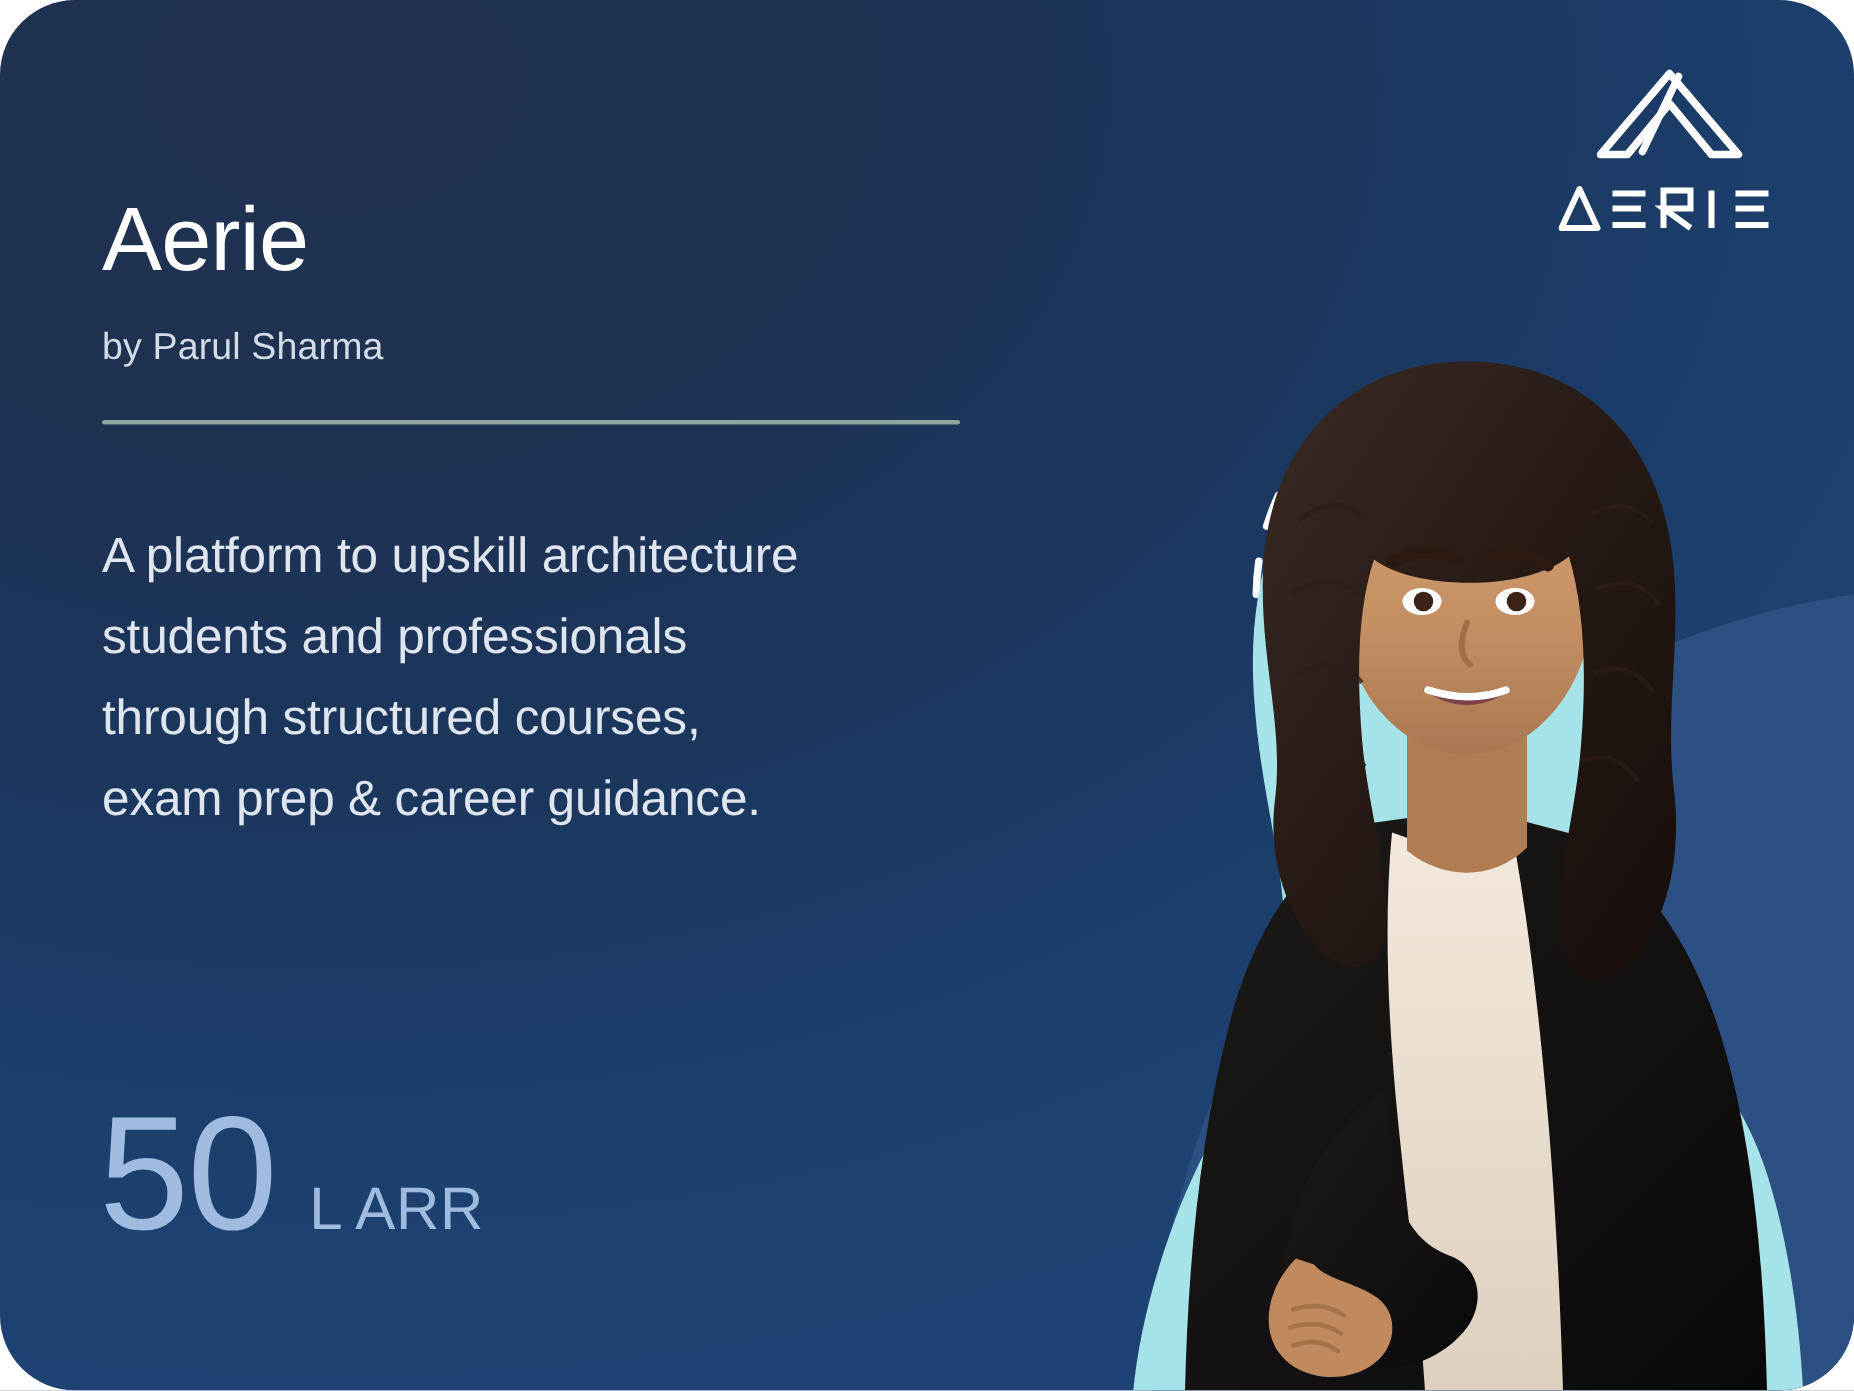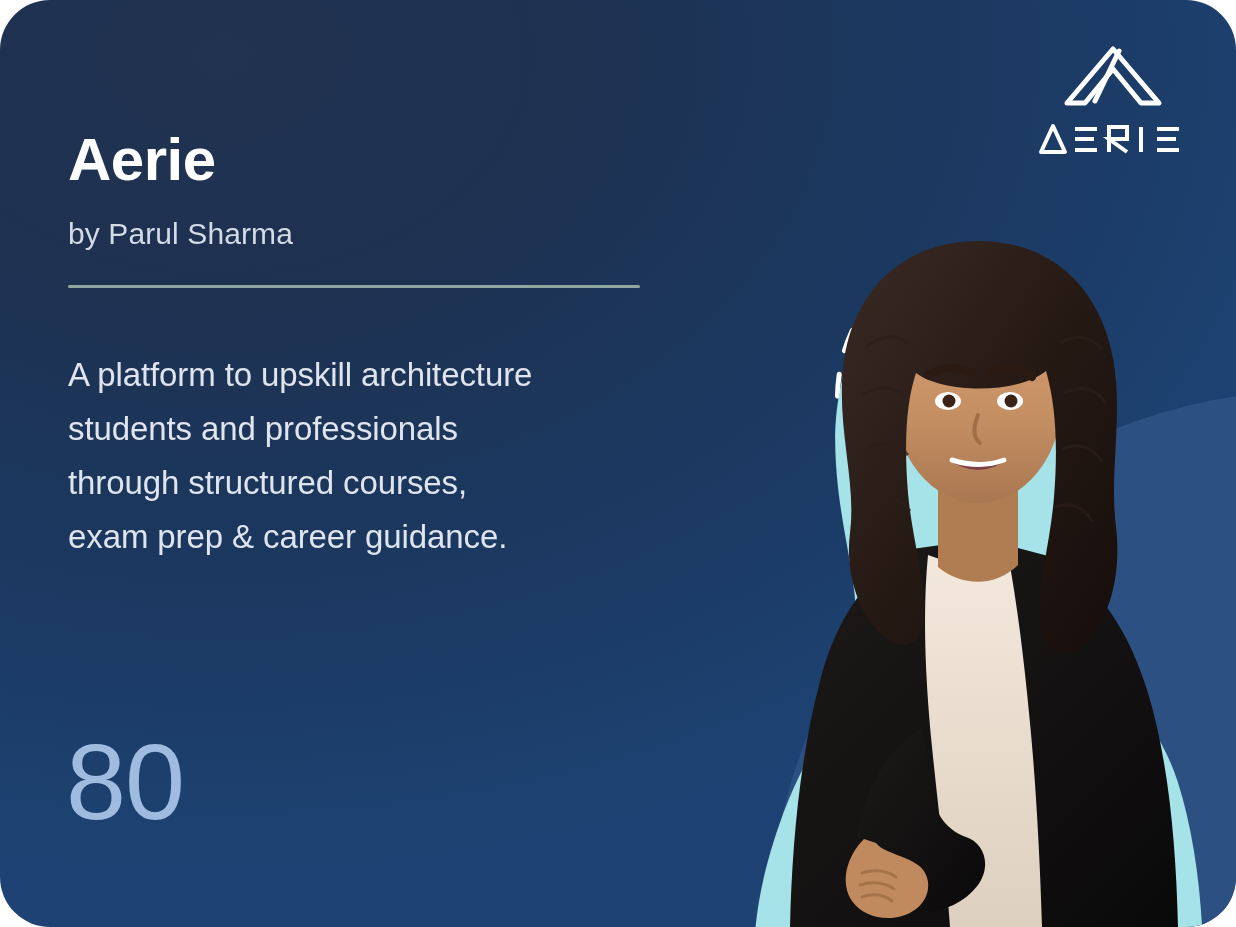--- a/index.html
+++ b/index.html
@@ -76,28 +76,28 @@
 
   
   .content {
     position: absolute;
     left: 68px;
     top: 128px;
     width: 620px;
   }
   .title {
     font-size: 60px;
-    font-weight: 700;
+    font-weight: 400;
     color: #ffffff;
     letter-spacing: -0.5px;
     line-height: 1.05;
     margin: 0;
   }
   .byline {
-    font-size: 30px;
+    font-size: 25px;
     font-weight: 400;
     color: #d3dbe6;
     margin: 26px 0 0 0;
     letter-spacing: 0.1px;
   }
   .divider {
     margin-top: 34px;
     width: 572px;
     height: 3px;
     background: #8fa69e;
@@ -273,16 +273,17 @@
     <h1 class="title">Aerie</h1>
     <div class="byline">by Parul Sharma</div>
     <div class="divider"></div>
     <div class="description">A platform to upskill architecture
 students and professionals
 through structured courses,
 exam prep &amp; career guidance.</div>
   </div>
 
   <div class="metric">
-    <span class="metric-value">80</span>
+    <span class="metric-value">50</span>
+    <span class="metric-label">L ARR</span>
   </div>
 
 </div>
 
 </body></html>

